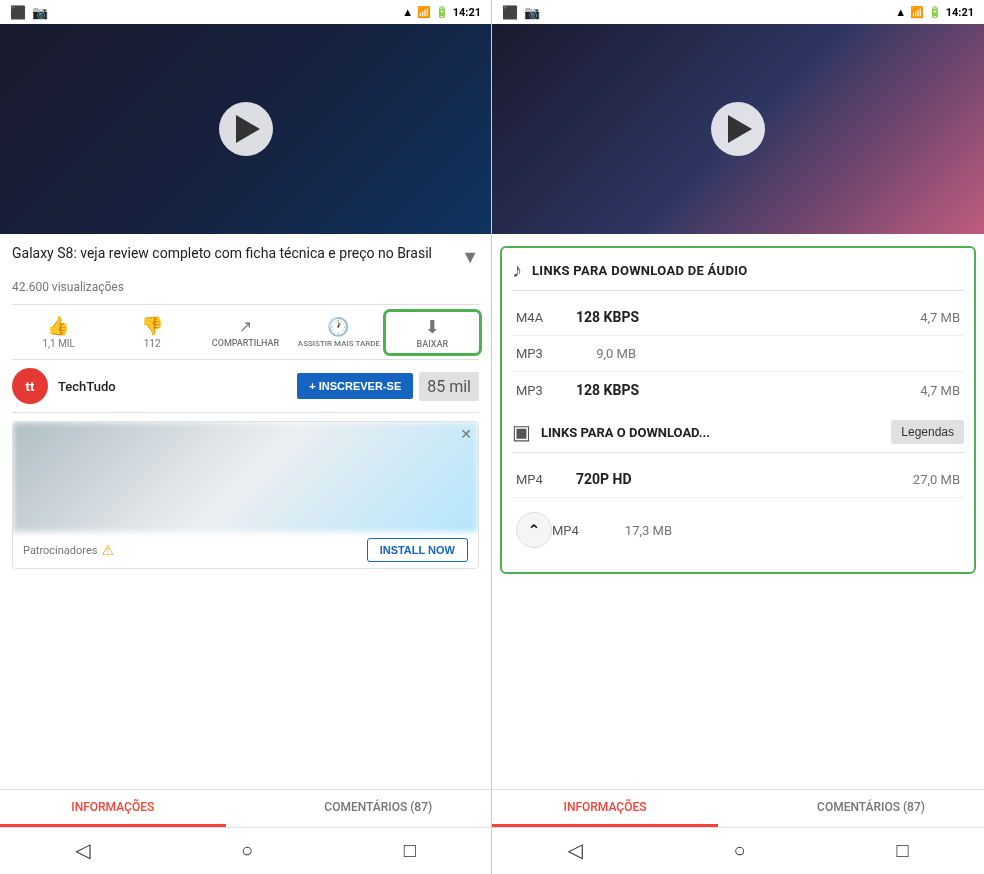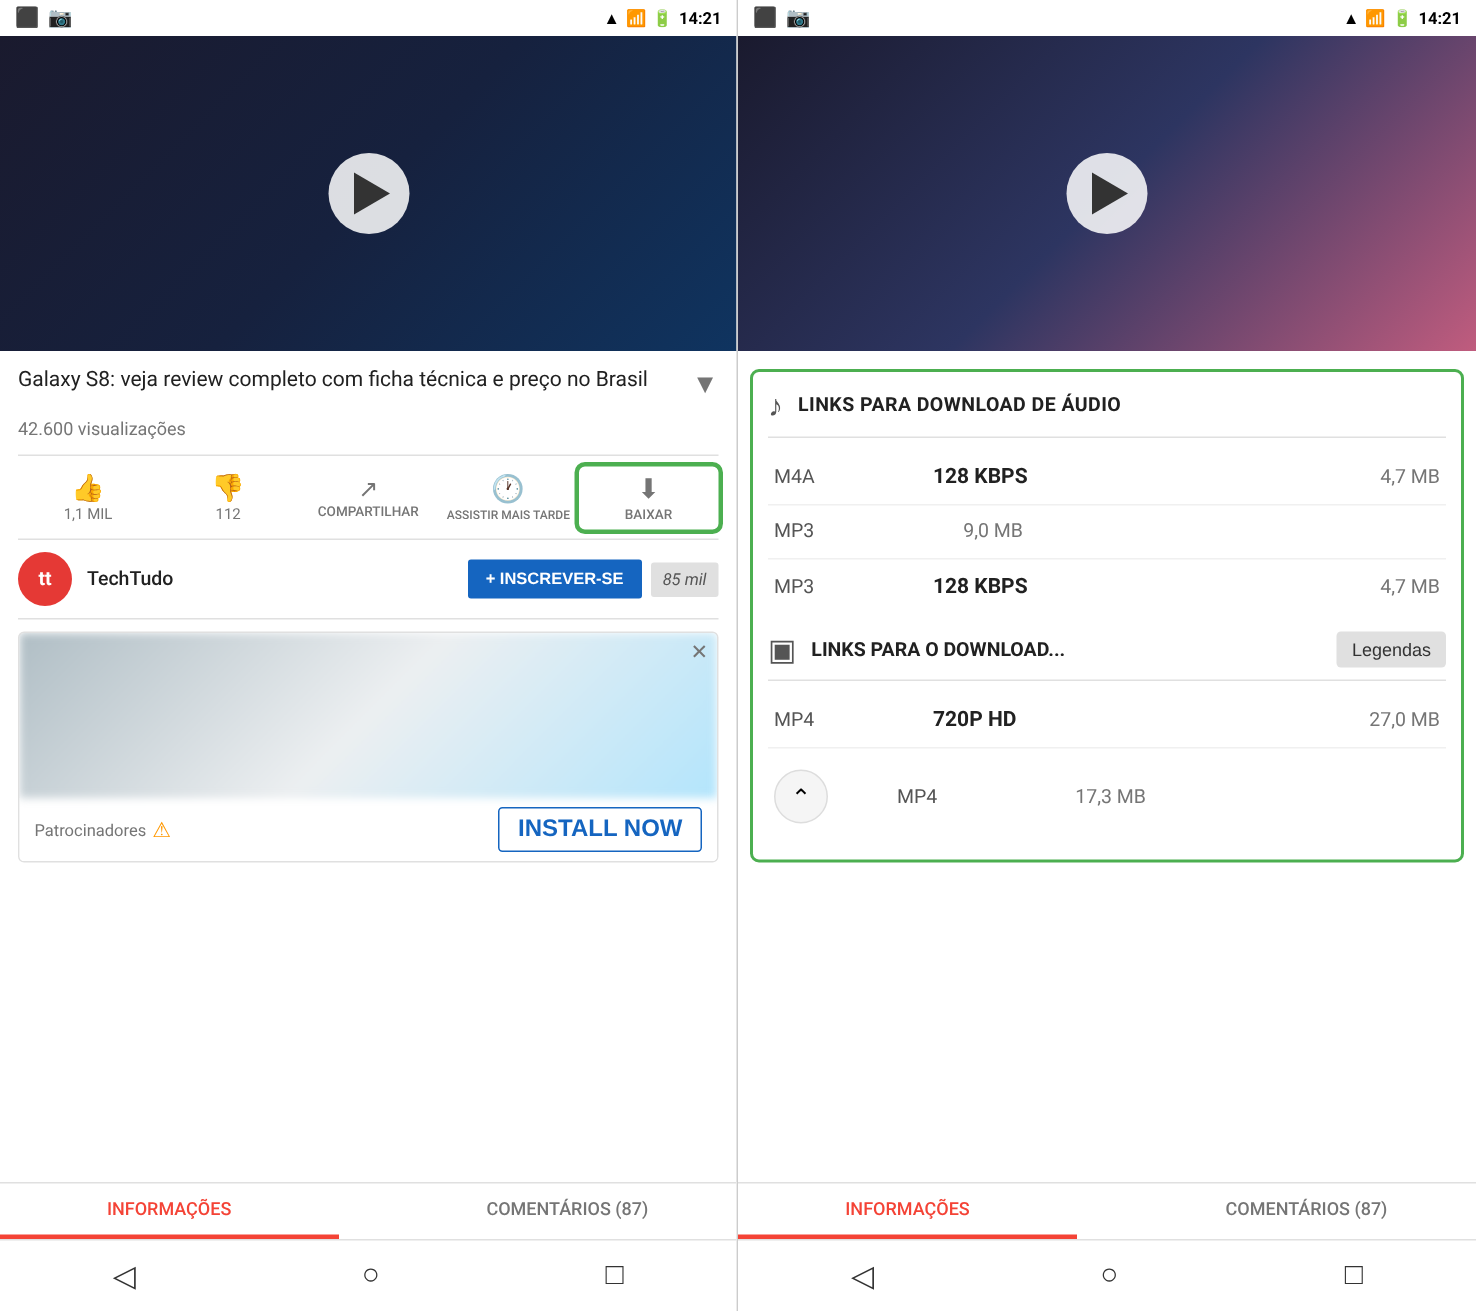--- a/index.html
+++ b/index.html
@@ -165,25 +165,24 @@
       padding: 7px 12px;
       font-size: 11px;
       font-weight: bold;
       cursor: pointer;
       border-radius: 2px;
       white-space: nowrap;
     }
     .sub-count-badge {
       background: #e0e0e0;
       color: #555;
-      font-size: 11px;
+      font-size: 16px;
       padding: 5px 8px;
       margin-left: 6px;
       border-radius: 2px;
-      font-style: italic;
     }
 
     
     .ad-banner {
       margin: 8px 0;
       border: 1px solid #e0e0e0;
       border-radius: 4px;
       position: relative;
       overflow: hidden;
     }
@@ -210,21 +209,21 @@
     }
     .ad-sponsor-label {
       font-size: 11px;
       color: #757575;
     }
     .install-now-btn {
       background: #fff;
       color: #1565c0;
       border: 1.5px solid #1565c0;
       padding: 5px 12px;
-      font-size: 16px;
+      font-size: 11px;
       font-weight: bold;
       border-radius: 3px;
       cursor: pointer;
     }
 
     
     .bottom-tabs {
       display: flex;
       border-top: 1px solid #e0e0e0;
       background: #fff;
@@ -320,21 +319,20 @@
       border-radius: 3px;
       cursor: pointer;
       margin-left: auto;
     }
 
     .download-row {
       display: flex;
       align-items: center;
       padding: 10px 4px;
       border-bottom: 1px solid #f0f0f0;
-      gap: 46px;
     }
     .download-row:last-child {
       border-bottom: none;
     }
     .dl-format {
       width: 60px;
       font-size: 13px;
       color: #555;
     }
     .dl-quality {

